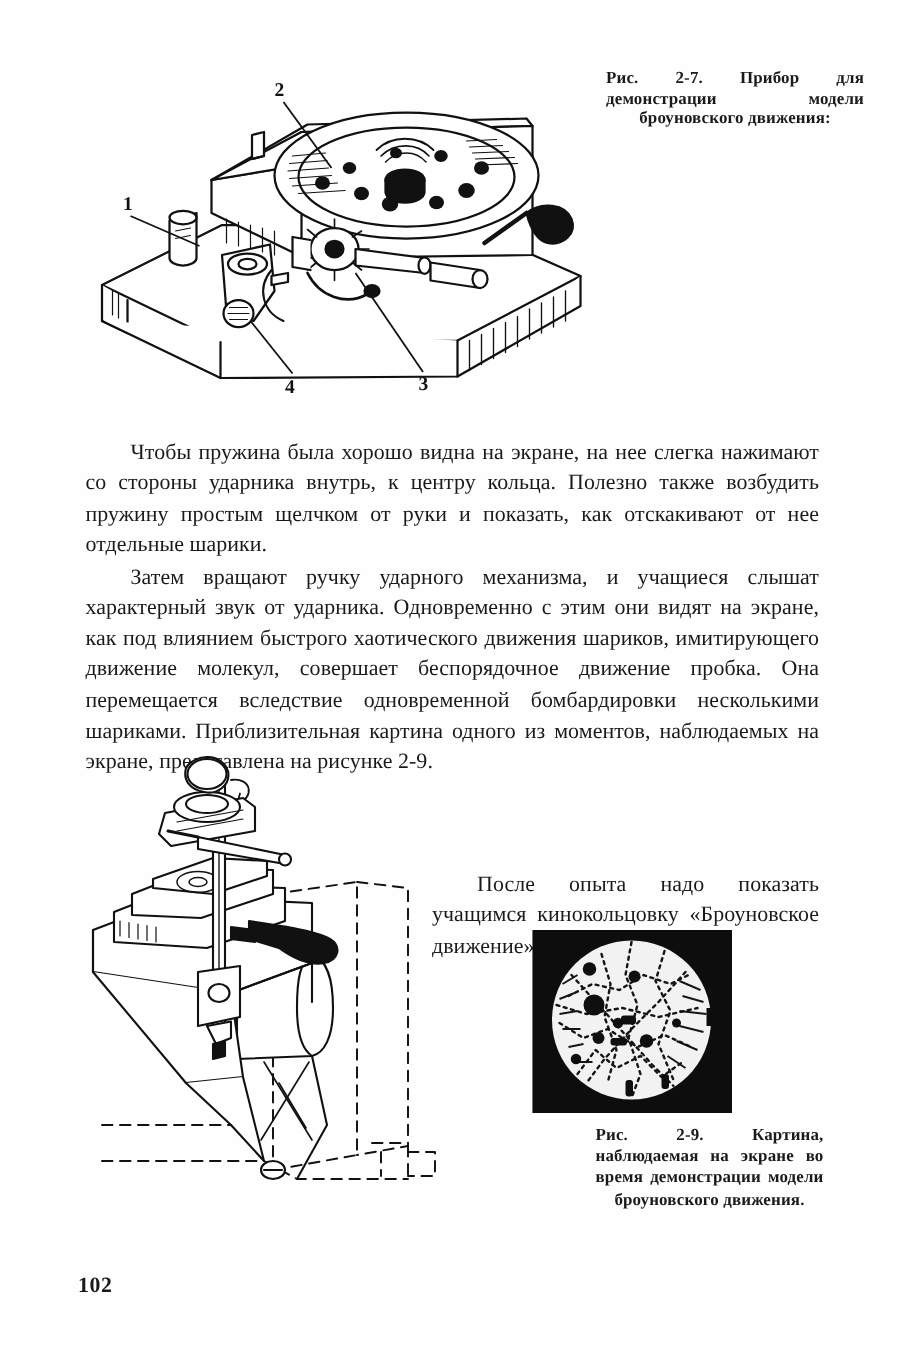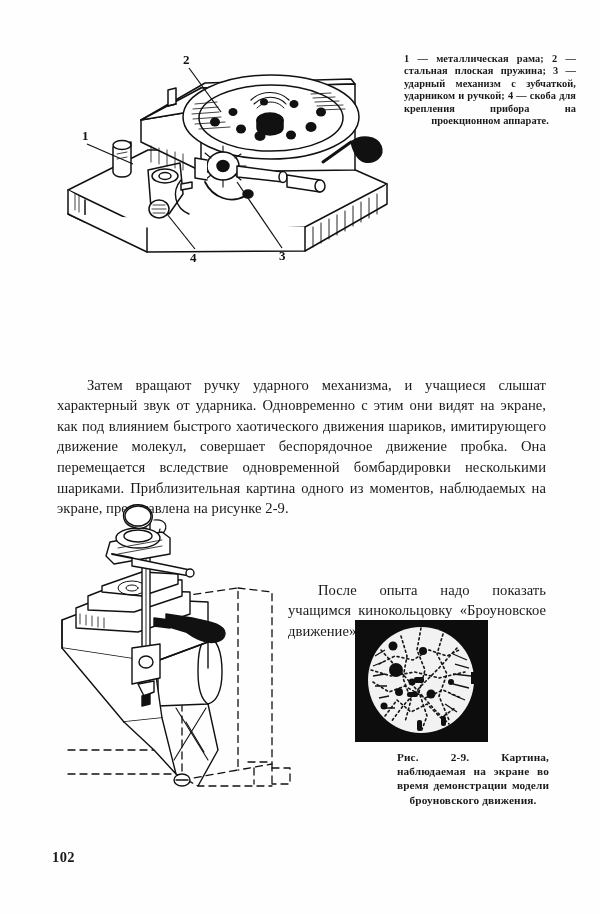--- a/index.html
+++ b/index.html
@@ -253,23 +253,24 @@
         <path d="M140 207 L112 172"></path>
       </g>
       <text class="lbl" x="27" y="98">1</text>
       <text class="lbl" x="128" y="22">2</text>
       <text class="lbl" x="224" y="218">3</text>
       <text class="lbl" x="135" y="220">4</text>
     </svg>
   </div>
 
   <div id="fig27-caption">
-    <div class="cap-legend">1 — металлическая рама; 2 — стальная плоская пружина; 3 — ударный механизм с зубчаткой, ударником и ручкой; 4 — скоба для крепления прибора на проекционном аппарате.</div>
+    <div class="cap-title">Рис. 2-7. Прибор для демонстрации модели броуновского движения:</div>
   </div>
 
+  <p class="body-par" id="par-1">Чтобы пружина была хорошо видна на экране, на нее слегка нажимают со стороны ударника внутрь, к центру кольца. Полезно также возбудить пружину простым щелчком от руки и показать, как отскакивают от нее отдельные шарики.</p>
 
   <p class="body-par" id="par-2">Затем вращают ручку ударного механизма, и учащиеся слышат характерный звук от ударника. Одновременно с этим они видят на экране, как под влиянием быстрого хаотического движения шариков, имитирующего движение молекул, совершает беспорядочное движение пробка. Она перемещается вследствие одновременной бомбардировки несколькими шариками. Приблизительная картина одного из моментов, наблюдаемых на экране, представлена на рисунке 2-9.</p>
 
 
   <p class="body-par" id="par-4">После опыта надо показать учащимся кинокольцовку «Броуновское движение», в которой это явле-</p>
 
   <div id="fig28-wrap">
     <svg width="250" height="300" viewBox="0 0 250 300" xmlns="http://www.w3.org/2000/svg">
       <g fill="none" stroke="#111" stroke-width="1.4" stroke-linejoin="round" stroke-linecap="round">
 

